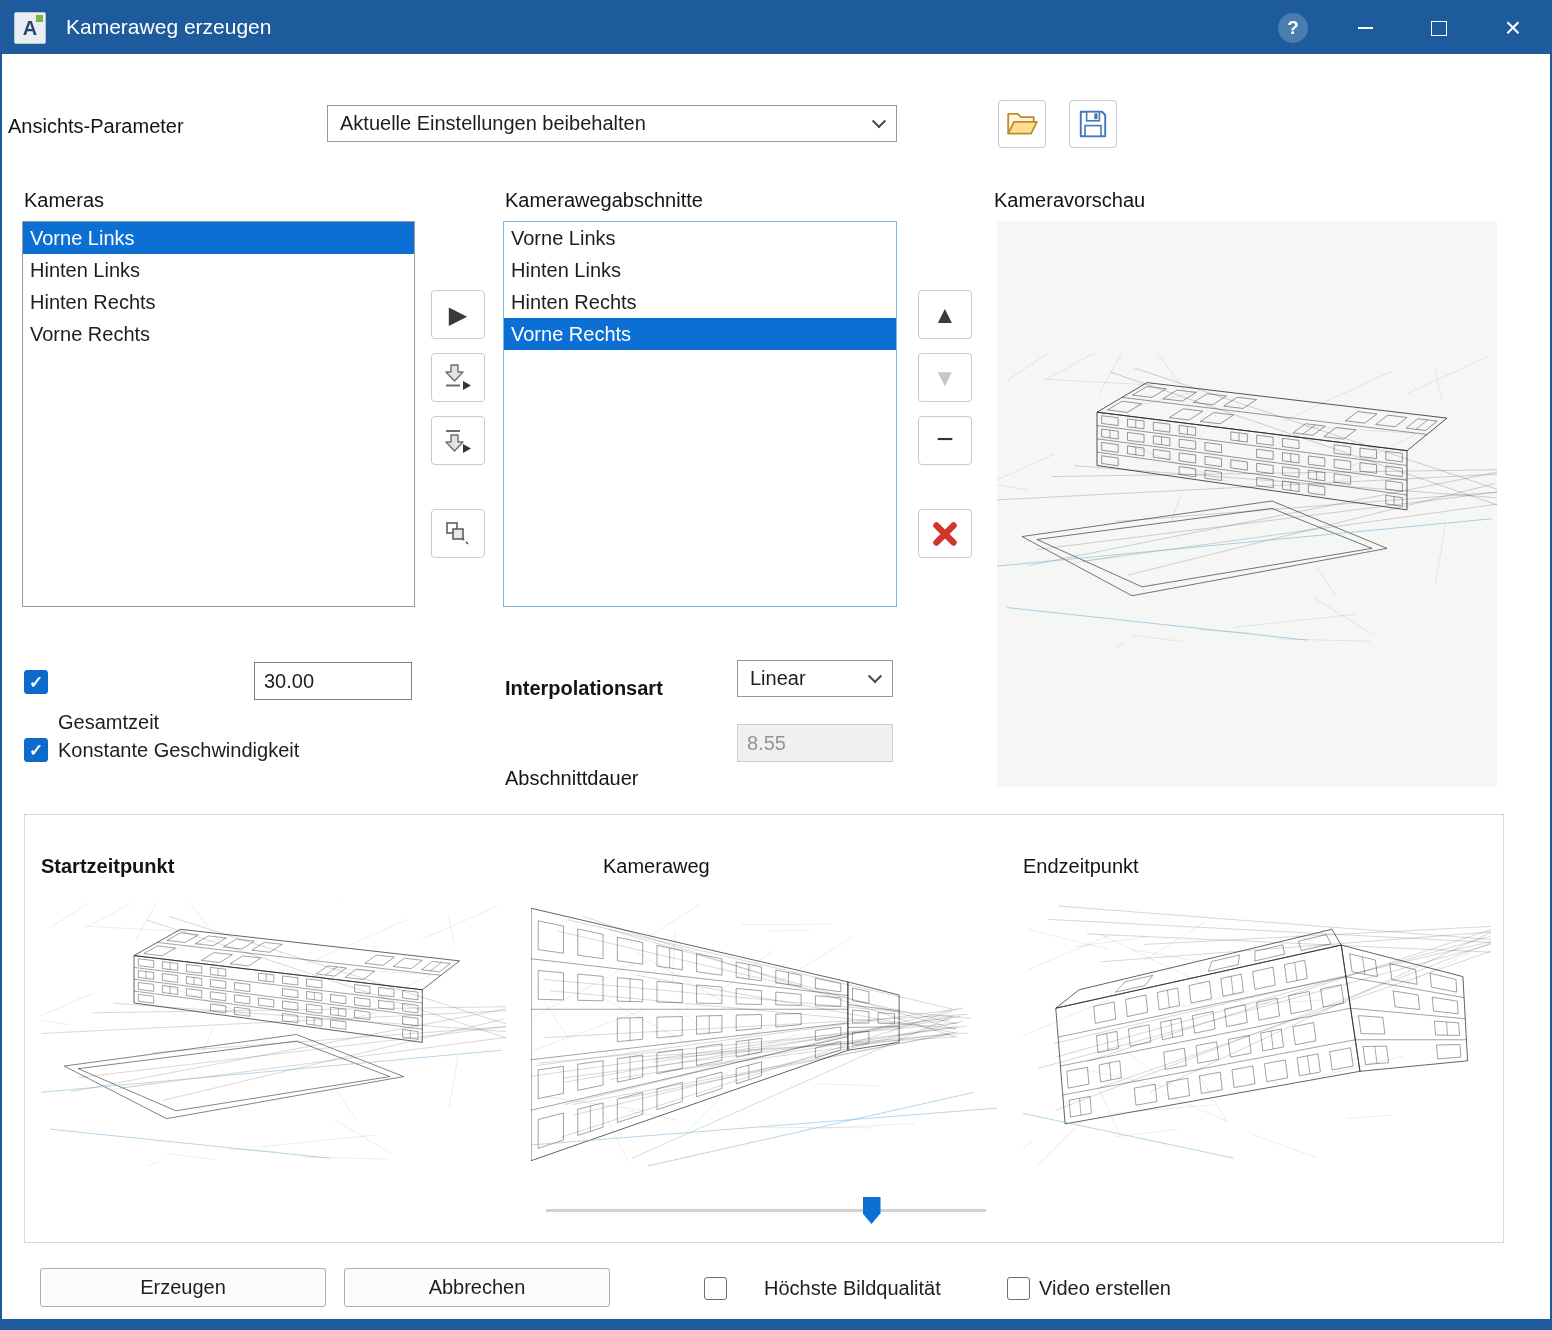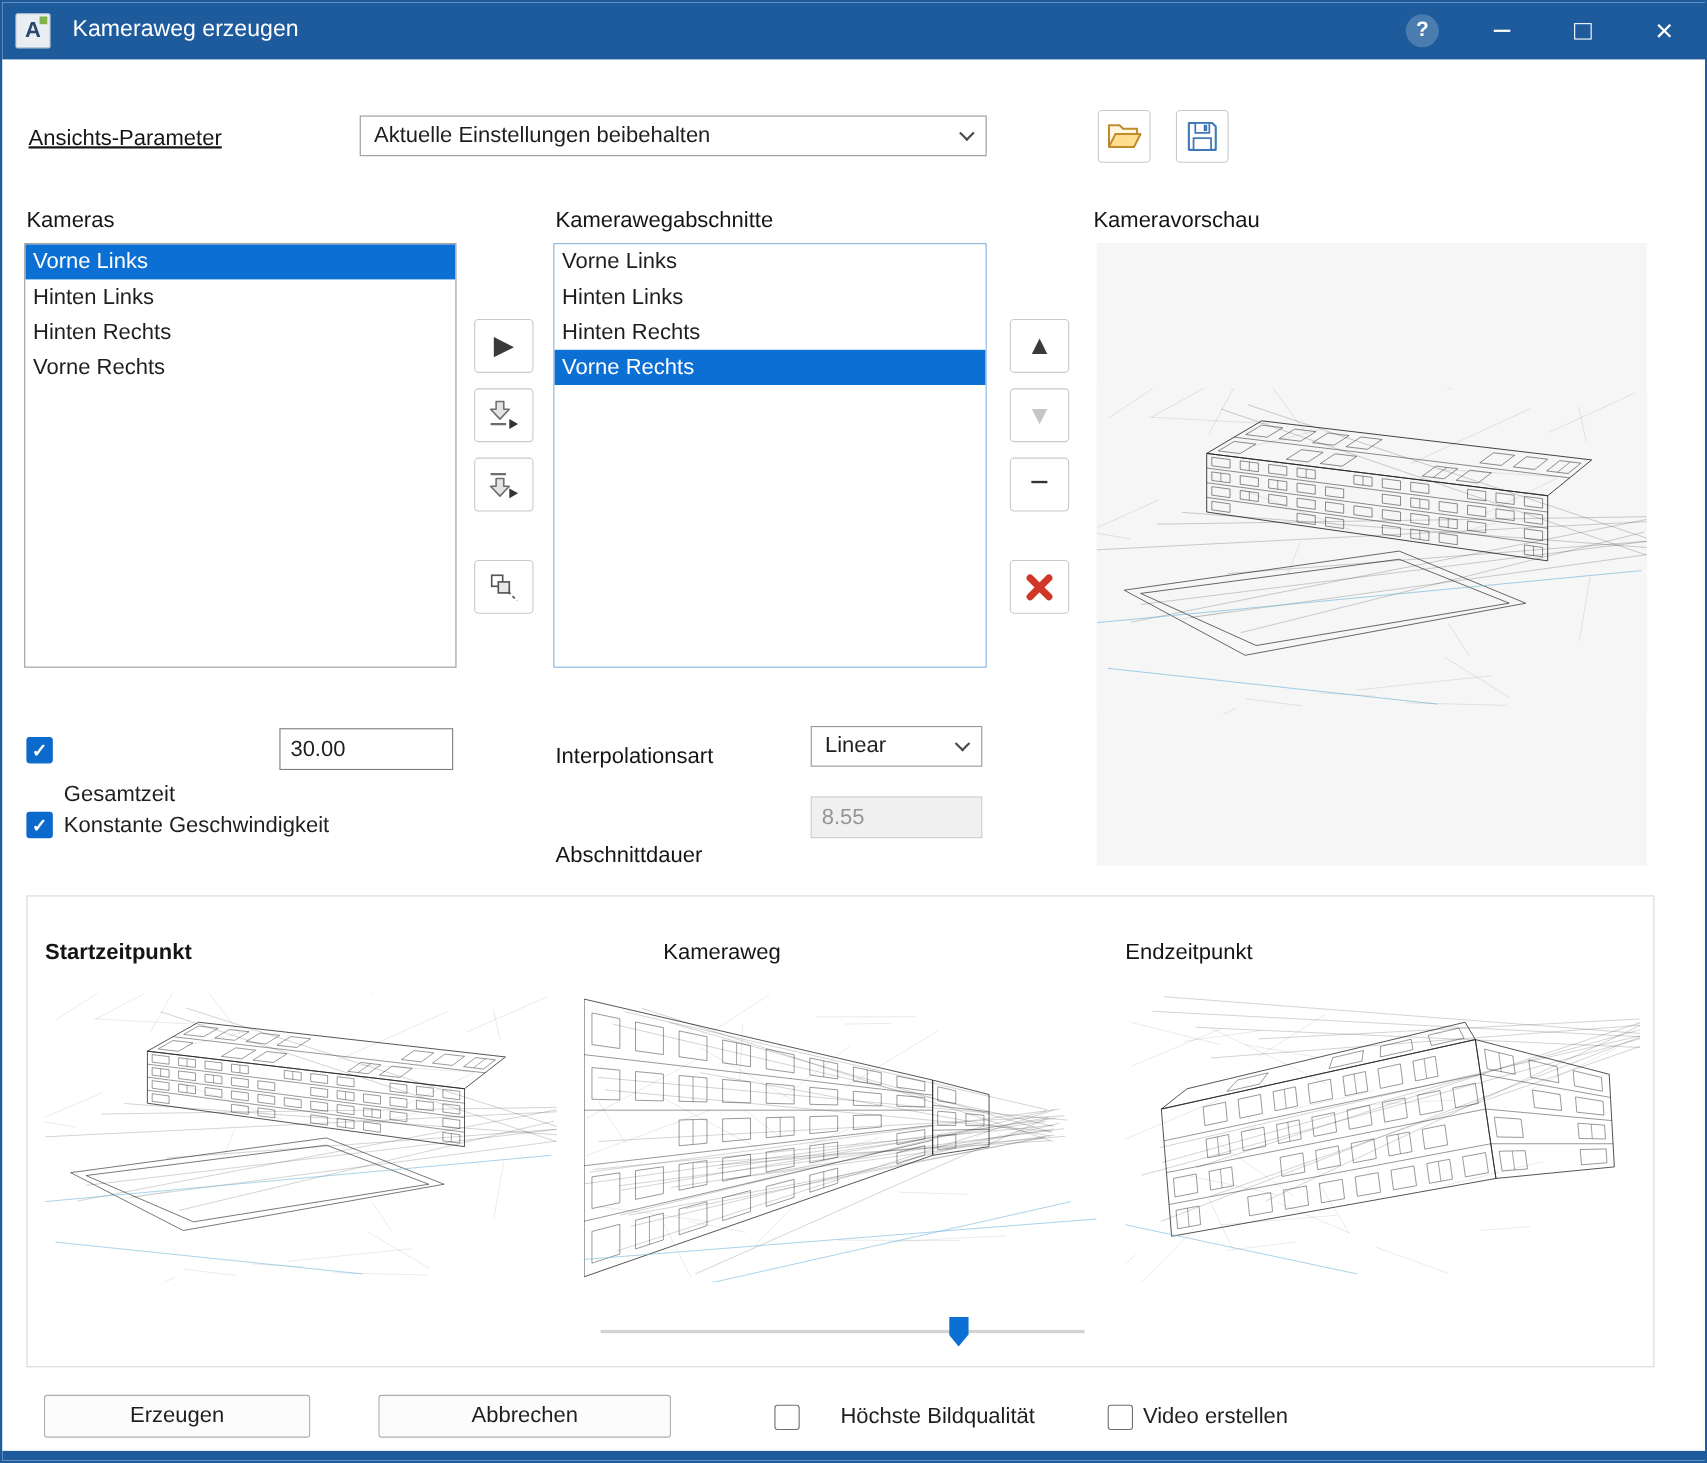--- a/index.html
+++ b/index.html
@@ -86,21 +86,21 @@
       <span class="min-glyph"></span>
     </div>
     <div class="cap-btn cap-max">
       <span class="max-glyph"></span>
     </div>
     <div class="cap-btn cap-close">
       <span>×</span>
     </div>
   </div>
 
-  <div class="lbl" style="left:24px; top:113px;text-decoration:underline;">Ansichts-Parameter</div>
+  <div class="lbl" style="left:6px; top:113px;">Ansichts-Parameter</div>
   <div class="dropdown" style="left:325px; top:103px; width:570px; height:37px;">
     <span class="dd-text">Aktuelle Einstellungen beibehalten</span>
     <span class="chevron"></span>
   </div>
   <div class="icon-btn big-icon-btn" style="left:996px; top:98px;">
     <svg width="34" height="34" viewBox="0 0 32 32">
       <path d="M3 25 V6.5 h9 l3 3 h12 v4.5" fill="#fff7e0" stroke="#c08a2d" stroke-width="1.7" stroke-linejoin="round"></path>
       <path d="M3 25 l5.5-11 h21.5 l-5.5 11 z" fill="#ffdf8f" stroke="#c08a2d" stroke-width="1.7" stroke-linejoin="round"></path>
     </svg>
   </div>
@@ -285,21 +285,21 @@
         </svg>
     </div>
   </div>
 
   <div class="checkbox checked" style="left:22px; top:668px;">
     <span>✓</span>
   </div>
   <div class="chk-label" style="left:56px; top:669px;margin-top:40px;">Gesamtzeit</div>
   <input class="txt" style="left: 252px; top: 660px; width: 158px;" value="30.00">
 
-  <div class="lbl" style="left:503px; top:675px;">Interpolationsart</div>
+  <div class="lbl" style="left:503px; top:675px;font-weight:bold;">Interpolationsart</div>
   <div class="dropdown" style="left:735px; top:658px; width:156px; height:37px;">
     <span class="dd-text">Linear</span>
     <span class="chevron"></span>
   </div>
 
   <div class="checkbox checked" style="left:22px; top:736px;">
     <span>✓</span>
   </div>
   <div class="chk-label" style="left:56px; top:737px;">Konstante Geschwindigkeit</div>
 
@@ -642,21 +642,21 @@
           <line x1="0" y1="448" x2="450" y2="543.1999999999999" stroke="#74b6dd" stroke-width="1.3" opacity="0.9"></line>
         </svg>
     </div>
 
     <div class="slider">
       <div class="slider-track"></div>
       <div class="slider-handle" id="sliderHandle" style="left: 316.5px;"></div>
     </div>
   </div>
 
-  <button class="btn" style="left:38px; top:1266px; width:242px;">Erzeugen</button>
+  <button class="btn" style="left:38px; top:1266px; width:286px;">Erzeugen</button>
   <button class="btn" style="left:342px; top:1266px; width:266px;">Abbrechen</button>
 
   <div class="checkbox unchecked" style="left:702px; top:1275px; width:23px; height:23px;"></div>
   <div class="chk-label" style="left:734px; top:1275px;margin-left:28px;">Höchste Bildqualität</div>
 
   <div class="checkbox unchecked" style="left:1005px; top:1275px; width:23px; height:23px;"></div>
   <div class="chk-label" style="left:1037px; top:1275px;">Video erstellen</div>
 
   <div class="bottom-strip"></div>
 </div>

